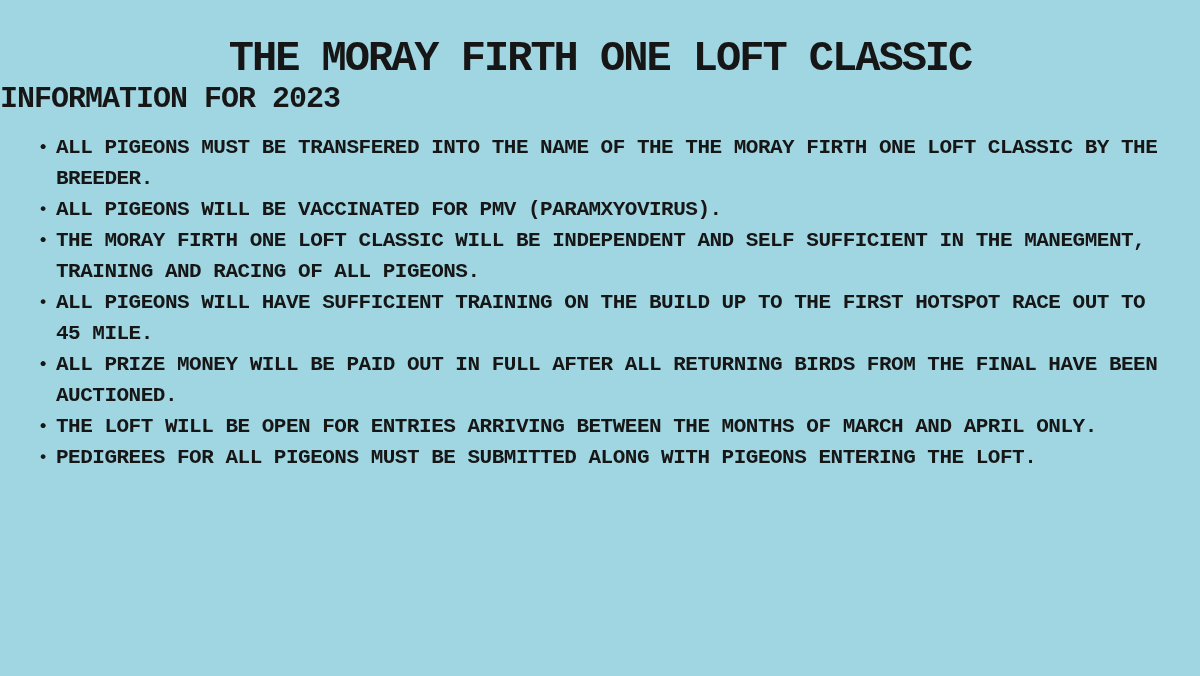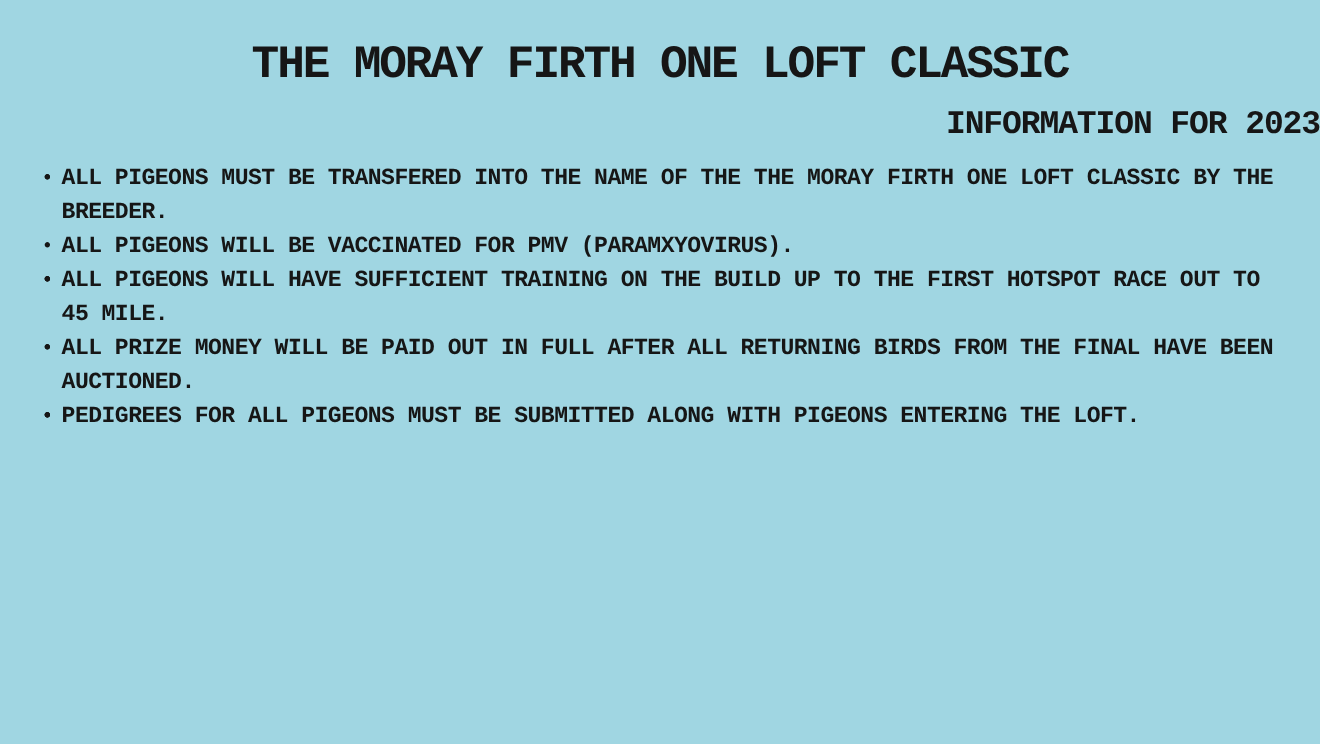--- a/index.html
+++ b/index.html
@@ -25,24 +25,23 @@
     padding-top: 36px;
   }
   .title {
     text-align: center;
     font-size: 42px;
     letter-spacing: -2px;
     line-height: 1.1;
     text-transform: uppercase;
   }
   .subtitle {
-    text-align: right;
+    text-align: left;
     font-size: 30px;
     letter-spacing: -1px;
-    margin-top: 15px;
     text-transform: uppercase;
   }
   ul.info-list {
     list-style: none;
     margin-top: 16px;
     margin-left: 38px;
     margin-right: 30px;
   }
   ul.info-list li {
     position: relative;
@@ -78,36 +77,38 @@
     </li>
     <li>
       <span class="bullet">•</span>
       <span>ALL PIGEONS WILL BE VACCINATED FOR PMV (PARAMXYOVIRUS).</span>
     </li>
     <li>
       <span class="bullet">•</span>
     </li>
     <li>
       <span class="bullet">•</span>
+      <span>THE MORAY FIRTH ONE LOFT CLASSIC WILL BE INDEPENDENT AND SELF SUFFICIENT IN THE MANEGMENT, TRAINING AND RACING OF ALL PIGEONS.</span>
     </li>
     <li>
       <span class="bullet">•</span>
       <span>ALL PIGEONS WILL HAVE SUFFICIENT TRAINING ON THE BUILD UP TO THE FIRST HOTSPOT RACE OUT TO 45 MILE.</span>
     </li>
     <li>
       <span class="bullet">•</span>
     </li>
     <li>
       <span class="bullet">•</span>
       <span>ALL PRIZE MONEY WILL BE PAID OUT IN FULL AFTER ALL RETURNING BIRDS FROM THE FINAL HAVE BEEN AUCTIONED.</span>
     </li>
     <li>
       <span class="bullet">•</span>
     </li>
     <li>
       <span class="bullet">•</span>
+      <span>THE LOFT WILL BE OPEN FOR ENTRIES ARRIVING BETWEEN THE MONTHS OF MARCH AND APRIL ONLY.</span>
     </li>
     <li>
       <span class="bullet">•</span>
       <span>PEDIGREES FOR ALL PIGEONS MUST BE SUBMITTED ALONG WITH PIGEONS ENTERING THE LOFT.</span>
     </li>
   </ul>
 </div>
 
 </body></html>

